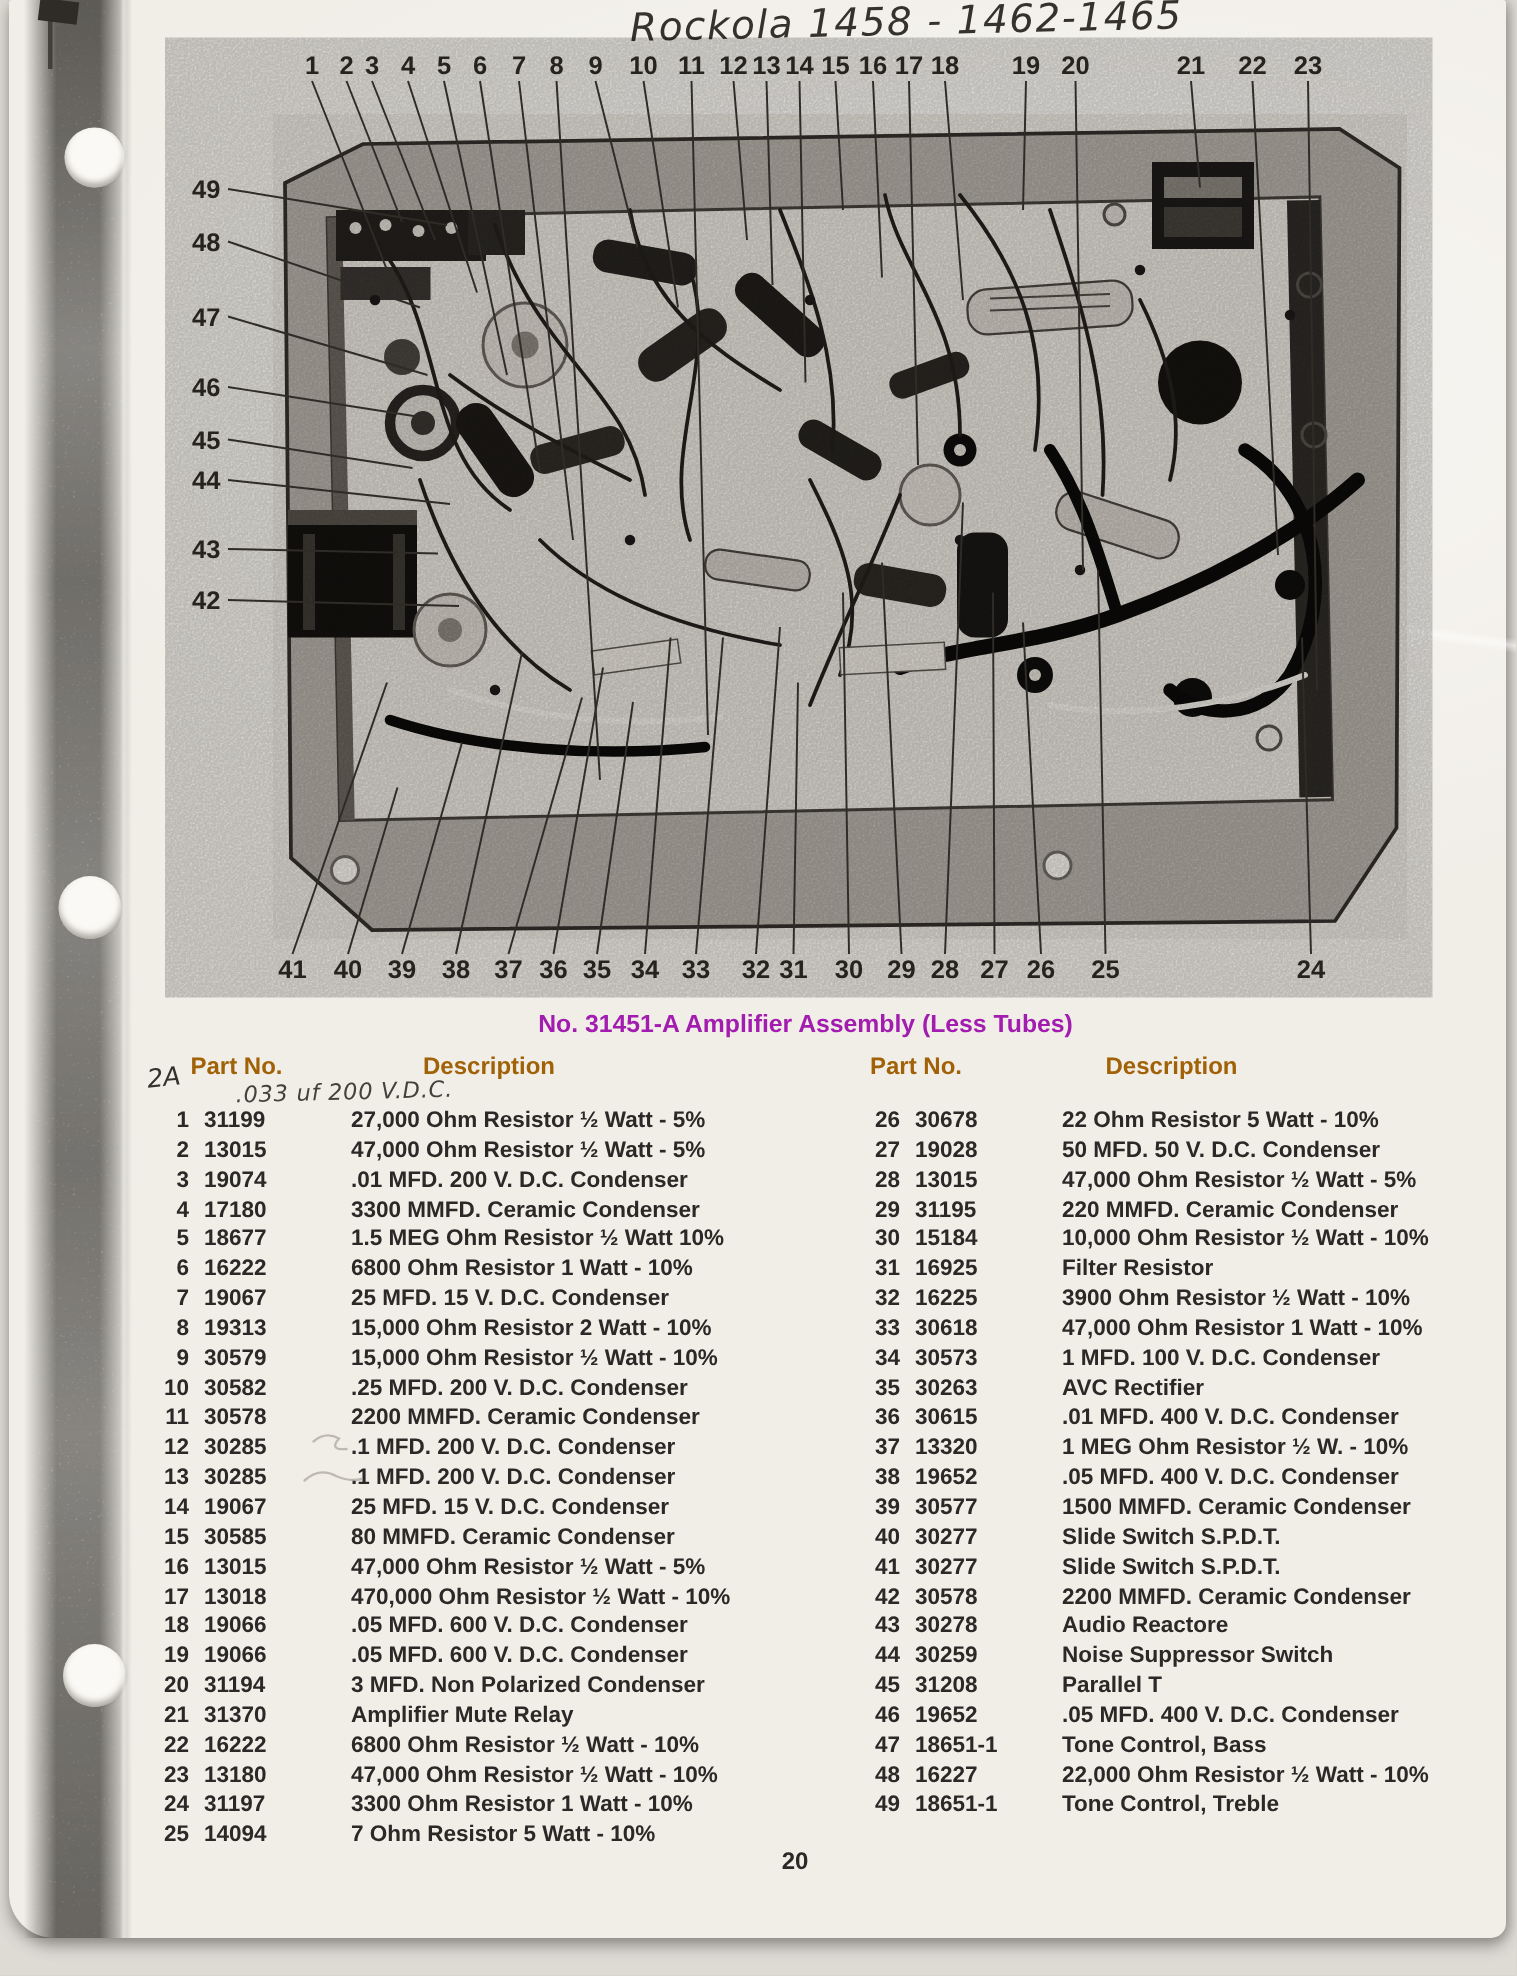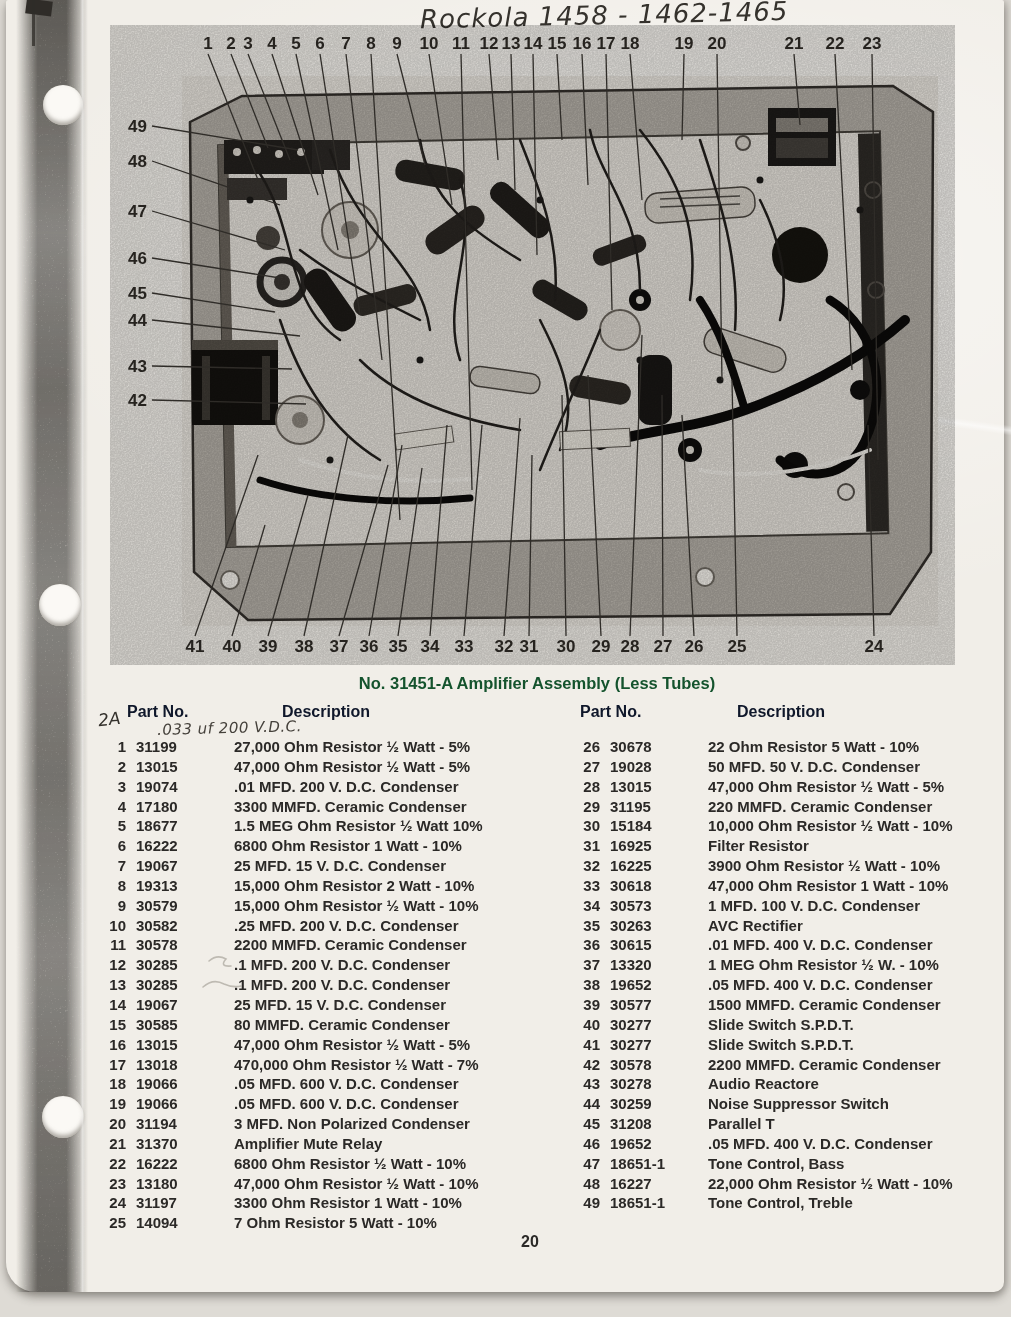--- a/index.html
+++ b/index.html
@@ -22,22 +22,22 @@
             background:linear-gradient(90deg,rgba(255,255,255,0),rgba(255,255,255,.4),rgba(255,255,255,0));}
   .crease-d{position:absolute;left:928px;top:420px;width:86px;height:10px;transform:rotate(8deg);
             background:linear-gradient(rgba(255,255,255,0),rgba(255,255,255,.55),rgba(255,255,255,0));}
   
   .hand{position:absolute;font-family:"DejaVu Sans",sans-serif;font-style:italic;color:#35322d;}
   .hand-title{left:420px;top:0px;width:380px;font-size:26px;letter-spacing:1px;transform:rotate(-1.3deg);}
   .hand-2a{left:98px;top:709px;font-size:17px;transform:rotate(-6deg);}
   .hand-cap{left:157px;top:719px;font-size:15px;letter-spacing:.5px;transform:rotate(-1.5deg);color:#45413b;}
   
   .caption{position:absolute;left:227px;top:674px;width:620px;text-align:center;
-           font-size:16.5px;font-weight:bold;color:#14532d;}
-  .colhead{position:absolute;top:703px;font-size:16px;font-weight:bold;color:#0f172a;}
+           font-size:16.5px;font-weight:bold;color:#a21caf;}
+  .colhead{position:absolute;top:703px;font-size:16px;font-weight:bold;color:#a16207;}
   #h-part-l{left:127px;} #h-desc-l{left:282px;} #h-part-r{left:580px;} #h-desc-r{left:737px;}
   .ptable{position:absolute;top:737px;display:grid;grid-template-columns:30px 88px auto;
           column-gap:10px;font-weight:bold;font-size:15px;line-height:19.85px;color:#2b2927;}
   #table-left{left:96px;width:446px;}
   #table-right{left:570px;width:436px;}
   .ptable .item{text-align:right;}
   .pageno{position:absolute;left:60px;top:1233px;width:940px;text-align:center;
           font-size:16px;font-weight:bold;color:#2b2927;}
   
   #figure-svg{position:absolute;left:110px;top:25px;width:845px;height:640px;}
@@ -395,21 +395,21 @@
       <div class="part">19067</div>
       <div class="desc">25 MFD. 15 V. D.C. Condenser</div>
       <div class="item">15</div>
       <div class="part">30585</div>
       <div class="desc">80 MMFD. Ceramic Condenser</div>
       <div class="item">16</div>
       <div class="part">13015</div>
       <div class="desc">47,000 Ohm Resistor ½ Watt - 5%</div>
       <div class="item">17</div>
       <div class="part">13018</div>
-      <div class="desc">470,000 Ohm Resistor ½ Watt - 7%</div>
+      <div class="desc">470,000 Ohm Resistor ½ Watt - 10%</div>
       <div class="item">18</div>
       <div class="part">19066</div>
       <div class="desc">.05 MFD. 600 V. D.C. Condenser</div>
       <div class="item">19</div>
       <div class="part">19066</div>
       <div class="desc">.05 MFD. 600 V. D.C. Condenser</div>
       <div class="item">20</div>
       <div class="part">31194</div>
       <div class="desc">3 MFD. Non Polarized Condenser</div>
       <div class="item">21</div>

